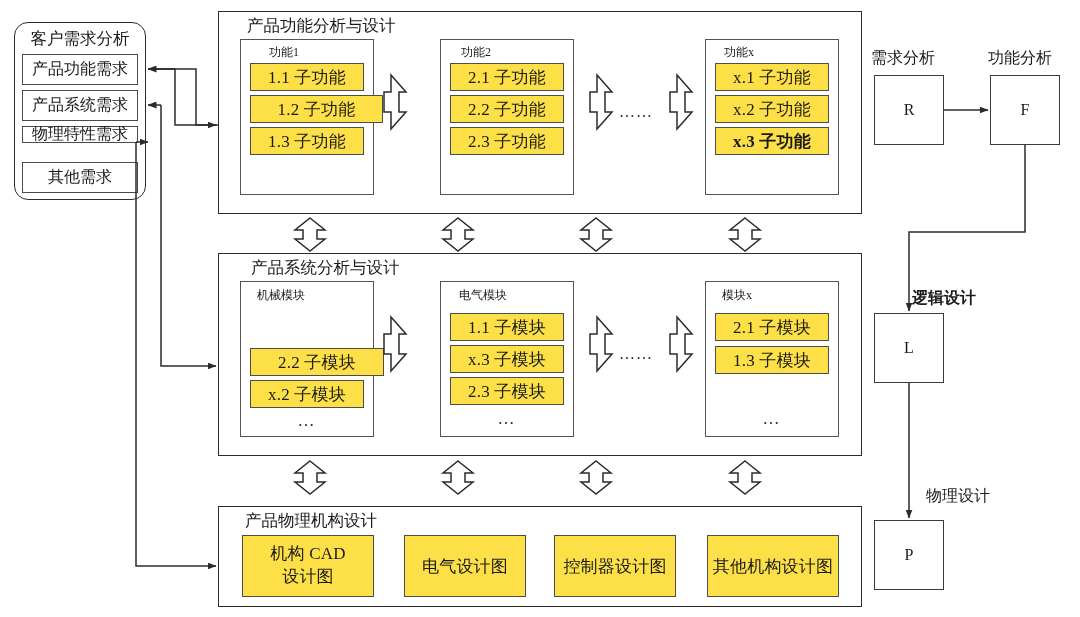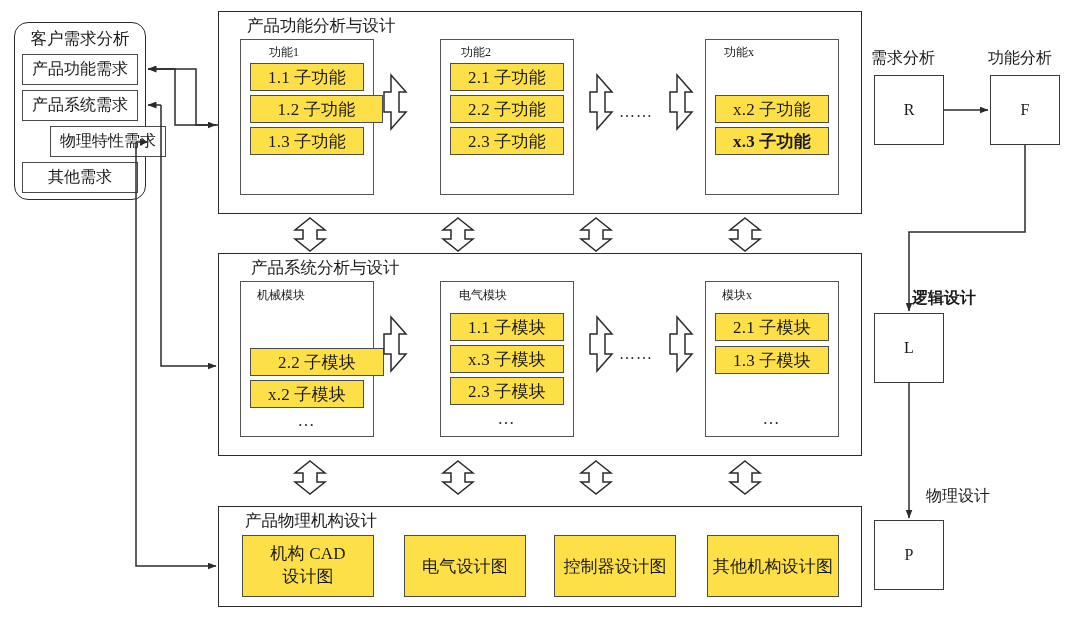--- a/index.html
+++ b/index.html
@@ -117,21 +117,21 @@
 </head>
 <body>
 
 <div id="canvas">
 
   <div class="abs round-panel" style="left:14px;top:22px;width:132px;height:178px;">
     <div class="panel-title" style="top:8px;">客户需求分析</div>
   </div>
   <div class="abs req-box" style="left:22px;top:54px;width:116px;height:31px;">产品功能需求</div>
   <div class="abs req-box" style="left:22px;top:90px;width:116px;height:31px;">产品系统需求</div>
-  <div class="abs req-box" style="left:22px;top:126px;width:116px;height:31px;margin-left:28px;">物理特性需求</div>
+  <div class="abs req-box" style="left:22px;top:126px;width:116px;height:17px;">物理特性需求</div>
   <div class="abs req-box" style="left:22px;top:162px;width:116px;height:31px;">其他需求</div>
 
   <div class="abs section" style="left:218px;top:11px;width:644px;height:203px;">
     <div class="section-label" style="left:28px;top:6px;">产品功能分析与设计</div>
   </div>
 
   <div class="abs group" style="left:240px;top:39px;width:134px;height:156px;">
     <div class="group-title" style="left:28px;top:6px;">功能1</div>
   </div>
   <div class="abs item-box" style="left:250px;top:63px;width:114px;height:28px;">1.1 子功能</div>
@@ -141,20 +141,21 @@
   <div class="abs group" style="left:440px;top:39px;width:134px;height:156px;">
     <div class="group-title" style="left:20px;top:6px;">功能2</div>
   </div>
   <div class="abs item-box" style="left:450px;top:63px;width:114px;height:28px;">2.1 子功能</div>
   <div class="abs item-box" style="left:450px;top:95px;width:114px;height:28px;">2.2 子功能</div>
   <div class="abs item-box" style="left:450px;top:127px;width:114px;height:28px;">2.3 子功能</div>
 
   <div class="abs group" style="left:705px;top:39px;width:134px;height:156px;">
     <div class="group-title" style="left:18px;top:6px;">功能x</div>
   </div>
+  <div class="abs item-box" style="left:715px;top:63px;width:114px;height:28px;">x.1 子功能</div>
   <div class="abs item-box" style="left:715px;top:95px;width:114px;height:28px;">x.2 子功能</div>
   <div class="abs item-box" style="left:715px;top:127px;width:114px;height:28px;font-weight:bold;">x.3 子功能</div>
 
   <div class="dots" style="left:619px;top:103px;">……</div>
 
   <div class="abs section" style="left:218px;top:253px;width:644px;height:203px;">
     <div class="section-label" style="left:32px;top:6px;">产品系统分析与设计</div>
   </div>
 
   <div class="abs group" style="left:240px;top:281px;width:134px;height:156px;">

